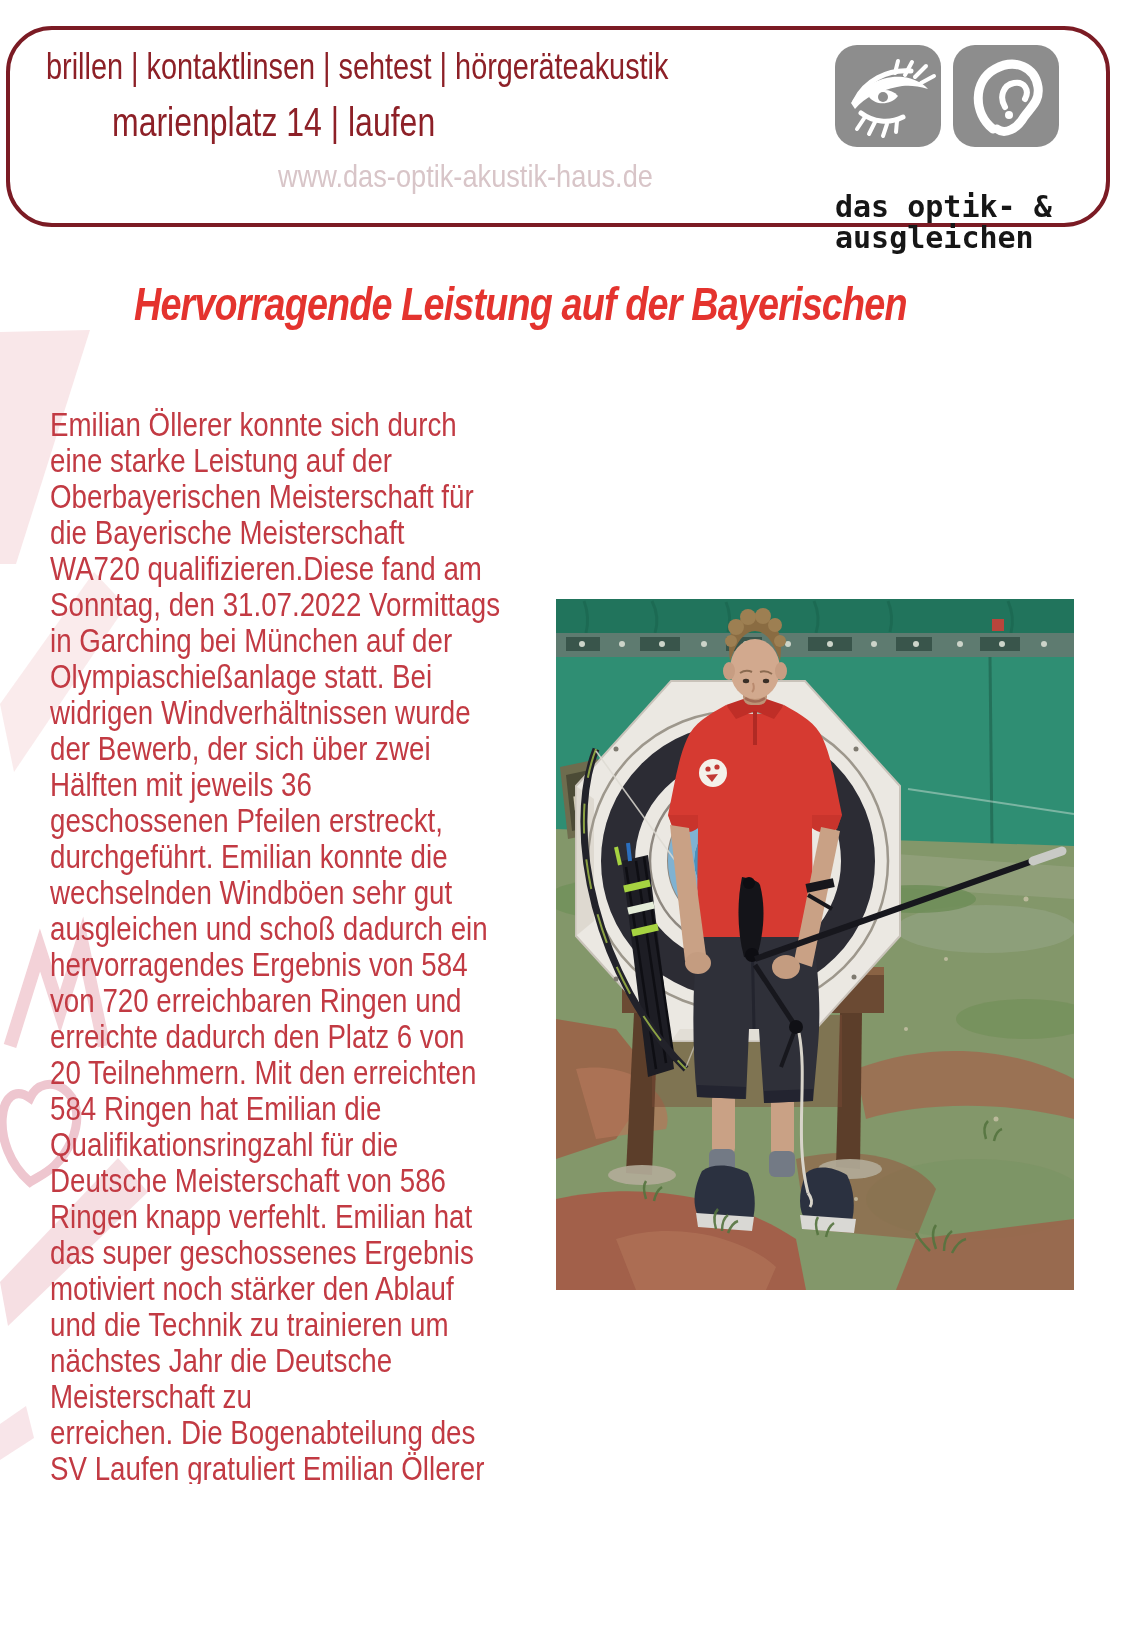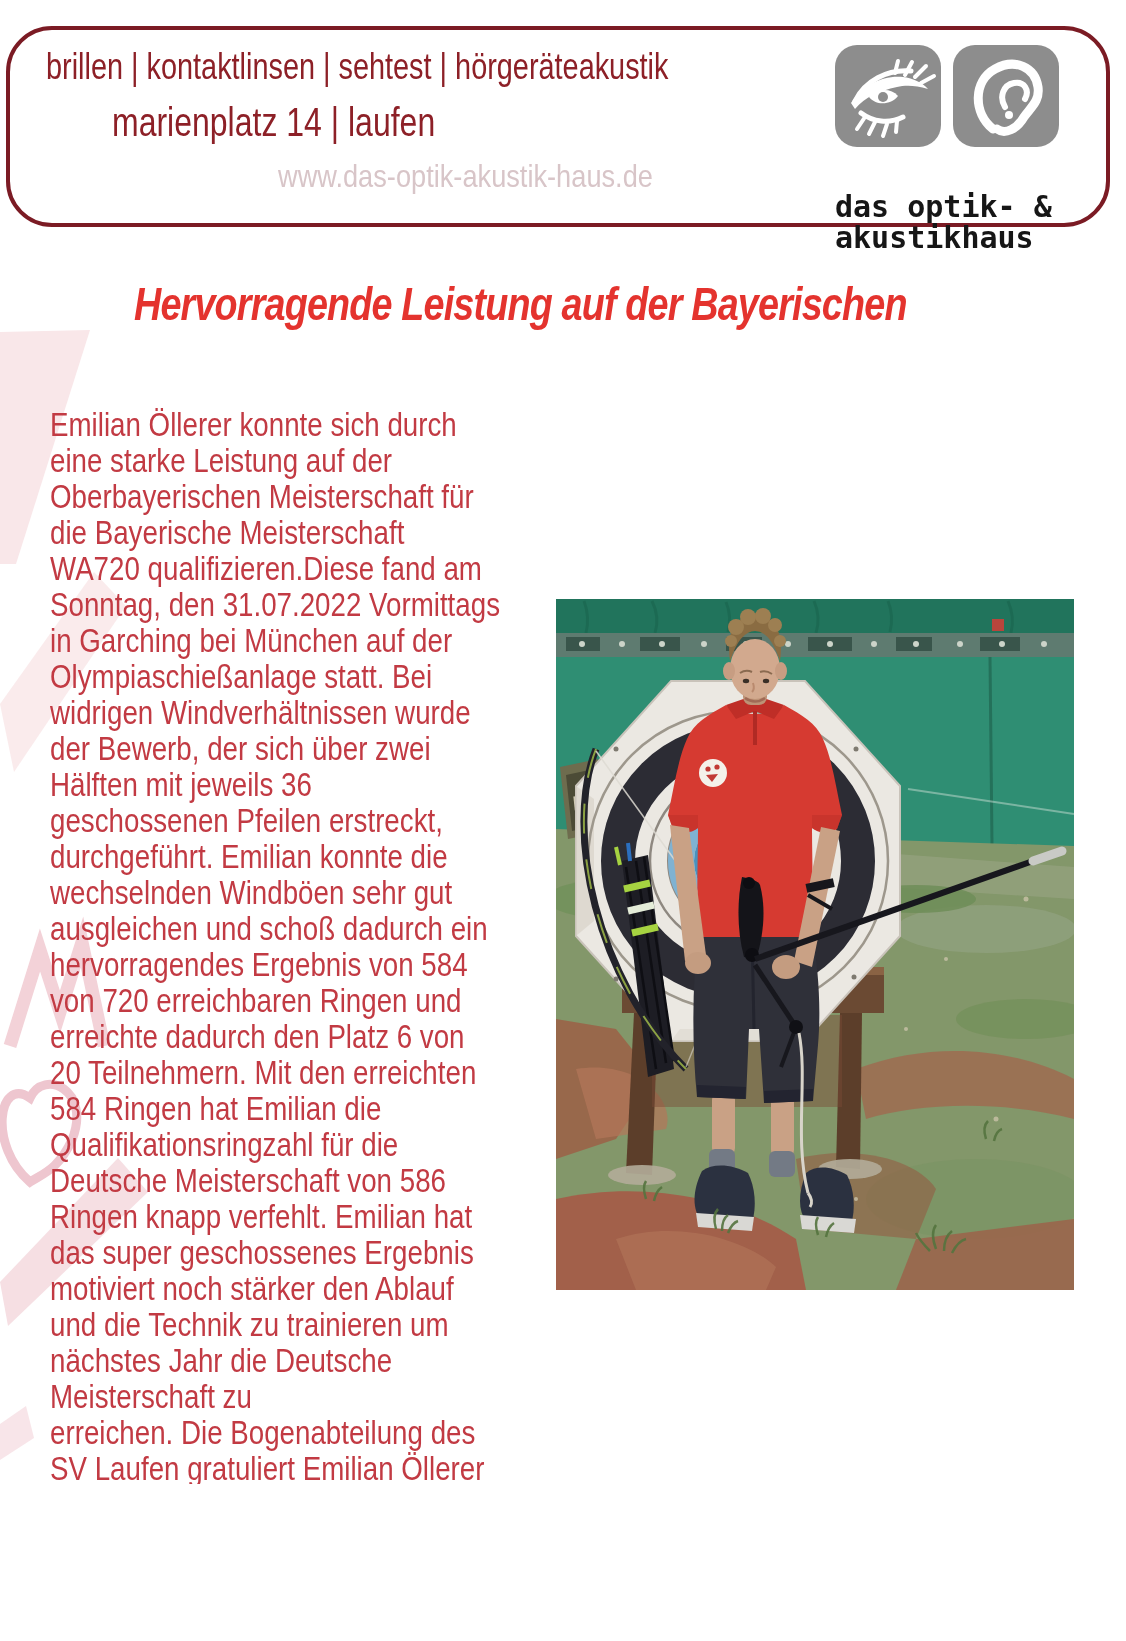--- a/index.html
+++ b/index.html
@@ -68,21 +68,21 @@
   </div>
   <div class="tile ear">
     <svg viewBox="0 0 106 102" width="106" height="102">
       <path d="M40,84 C20,68 20,36 42,24 C62,13 82,22 85,42 C87,56 78,62 71,72 C64,84 52,90 44,84" fill="none" stroke="#fff" stroke-width="9" stroke-linecap="round"></path>
       <path d="M52,62 C46,52 50,40 61,38 C71,36 77,45 72,54" fill="none" stroke="#fff" stroke-width="6" stroke-linecap="round"></path>
       <circle cx="56" cy="70" r="4" fill="#fff"></circle>
     </svg>
   </div>
   <div class="brandname">
     <div>das optik- &amp;</div>
-    <div>akustikhaus</div>
+    <div>ausgleichen</div>
   </div>
 
   <h1 class="headline">Hervorragende Leistung auf der Bayerischen</h1>
 
   <p class="article">Emilian Öllerer konnte sich durch
 eine starke Leistung auf der
 Oberbayerischen Meisterschaft für
 die Bayerische Meisterschaft
 WA720 qualifizieren.Diese fand am
 Sonntag, den 31.07.2022 Vormittags

